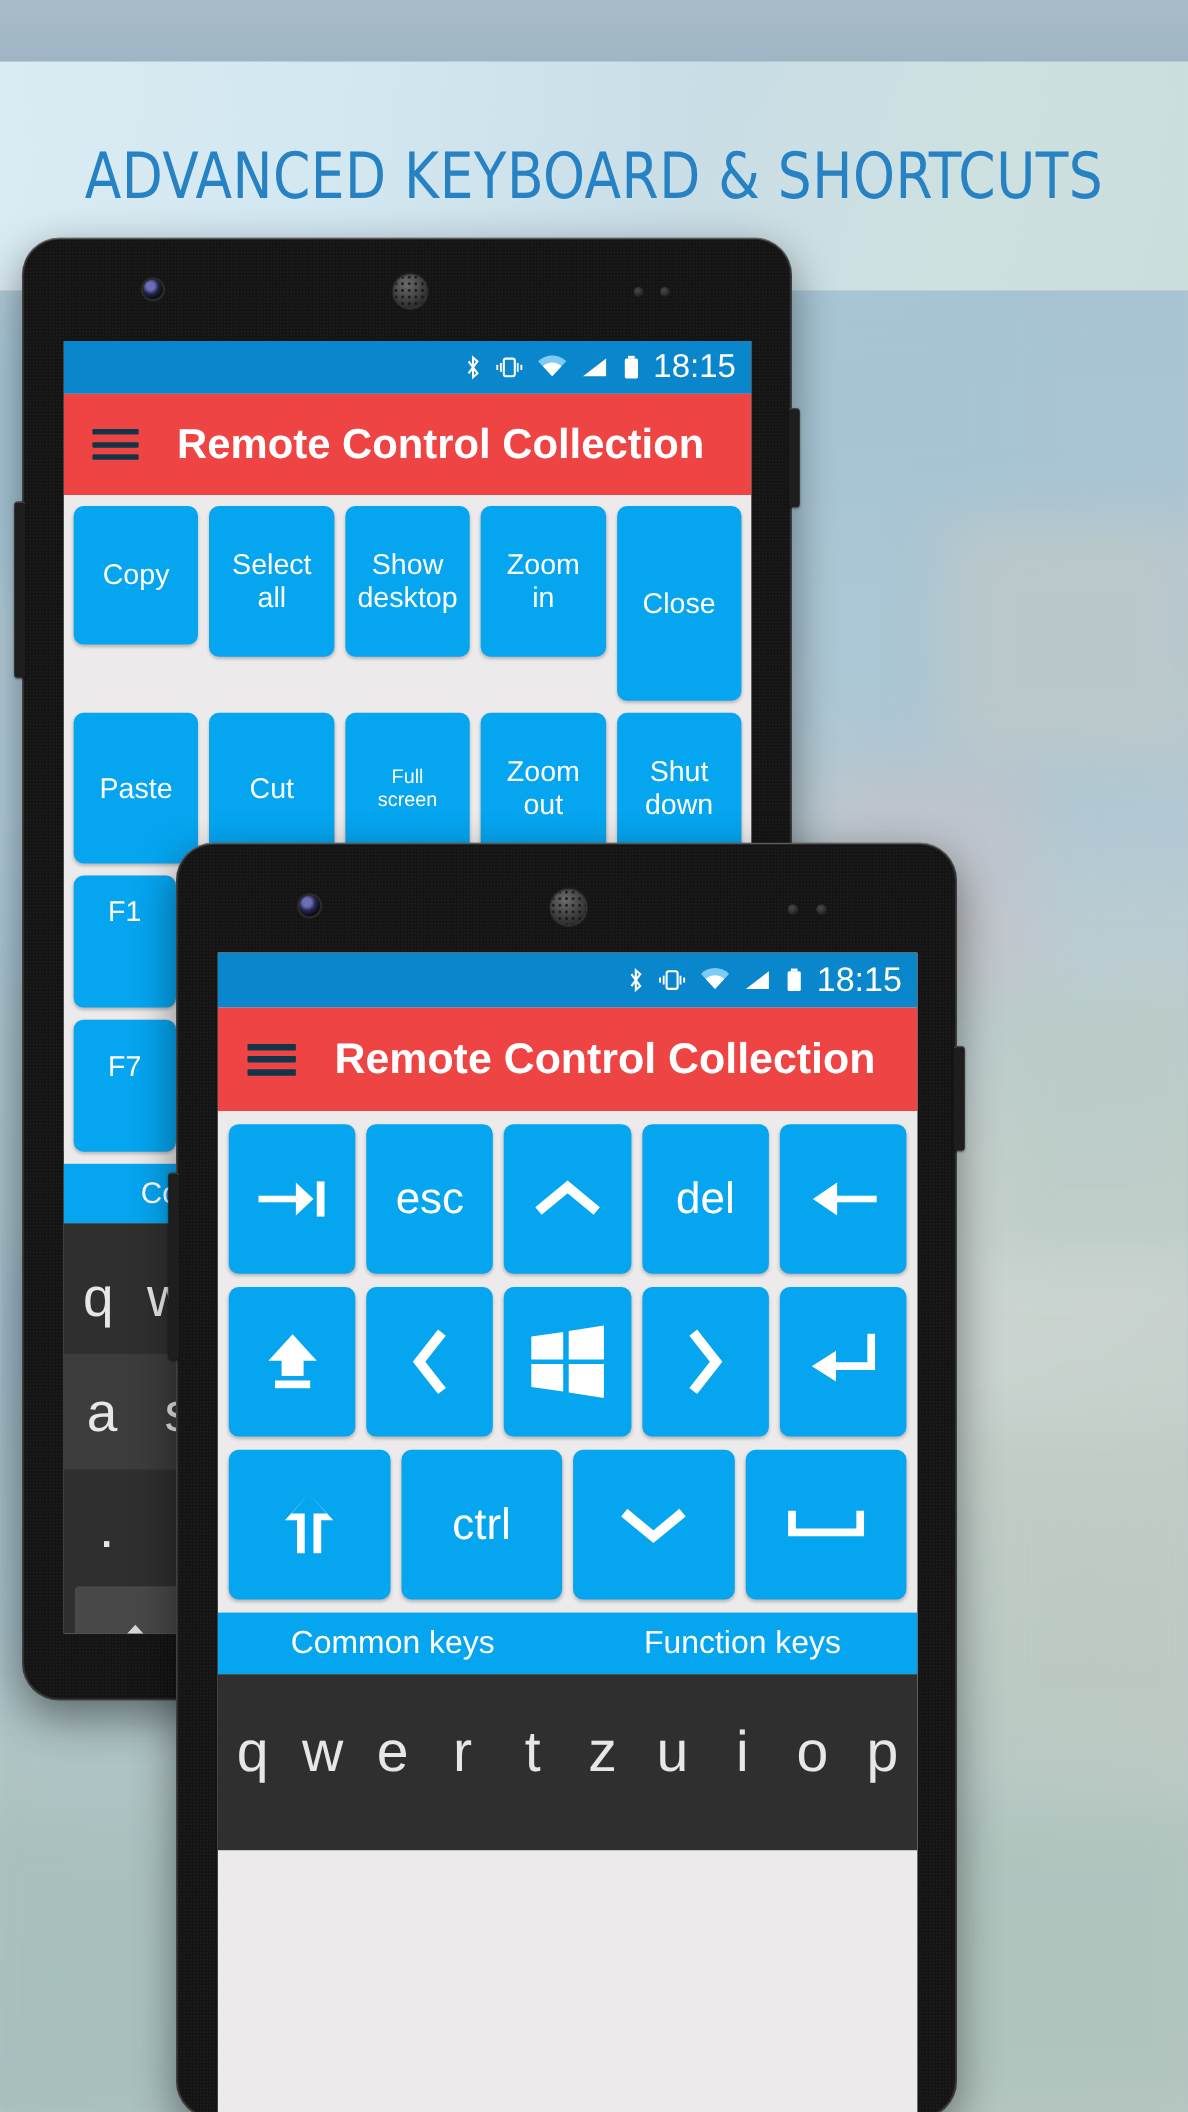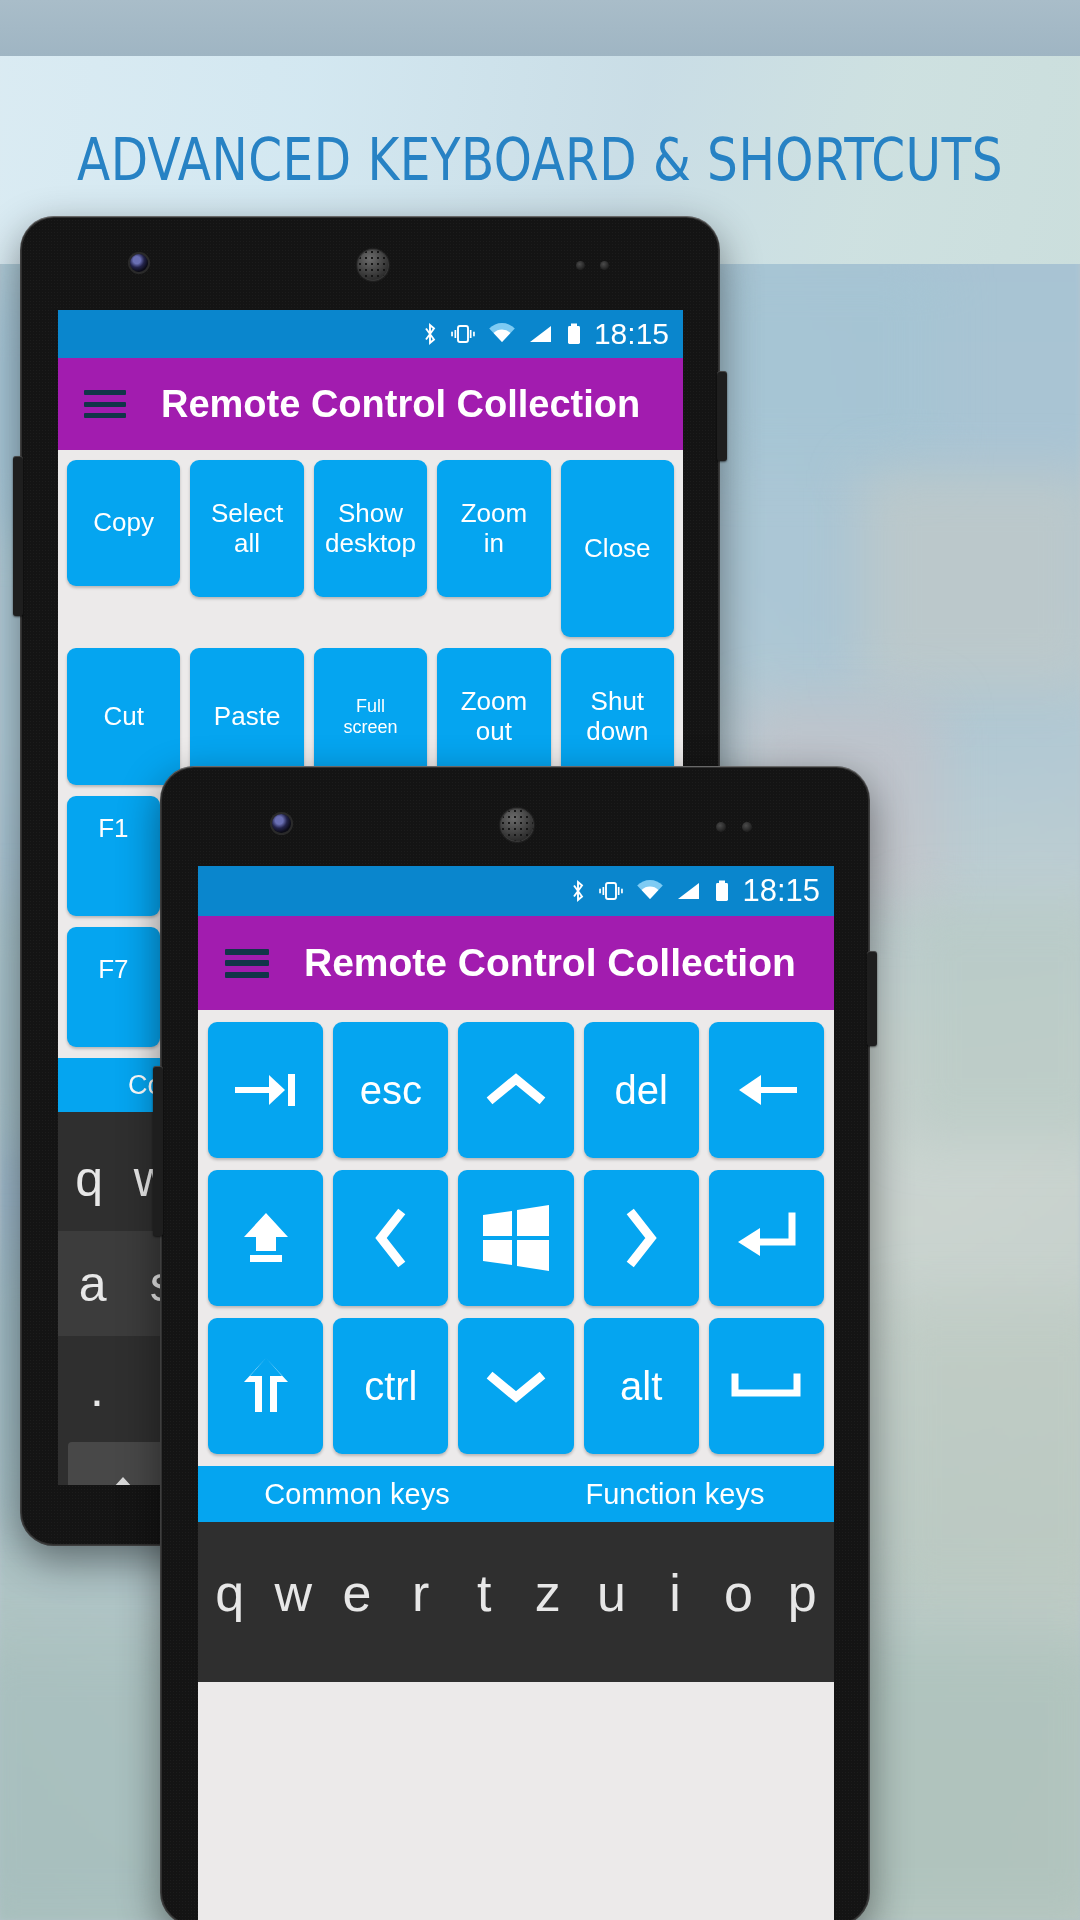--- a/index.html
+++ b/index.html
@@ -105,21 +105,21 @@
   .statusbar {
     display: flex; align-items: center; justify-content: flex-end;
     background: #0a86cd; color: #fff;
   }
   .statusbar .icons { display: flex; align-items: center; }
   .statusbar svg { display: block; }
   .clock { font-weight: 400; color: #fff; }
 
   .appbar {
     display: flex; align-items: center;
-    background: #a21caf;
+    background: #ef4444;
   }
   .hamburger { display: flex; flex-direction: column; justify-content: space-between; }
   .hamburger i { display: block; background: #123549; border-radius: 1px; }
   .appbar-title { color: #fff; font-weight: bold; white-space: nowrap; }
 
   .keypad { background: #eceaea; }
   .krow { display: flex; }
   .key {
     background: #05a5f0;
     border-radius: 9px;
@@ -233,22 +233,22 @@
           <div class="key" style="flex:1;height:126px;font-size:26px;">Copy</div>
           <div class="key" style="flex:1;height:137px;font-size:26px;white-space:pre-line;">Select
 all</div>
           <div class="key" style="flex:1;height:137px;font-size:26px;white-space:pre-line;">Show
 desktop</div>
           <div class="key" style="flex:1;height:137px;font-size:26px;white-space:pre-line;">Zoom
 in</div>
           <div class="key" style="flex:1;height:177px;font-size:26px;">Close</div>
         </div>
         <div class="krow" style="gap:10px;margin-bottom:11px;">
+          <div class="key" style="flex:1;height:137px;font-size:26px;">Paste</div>
           <div class="key" style="flex:1;height:137px;font-size:26px;">Cut</div>
-          <div class="key" style="flex:1;height:137px;font-size:26px;">Paste</div>
           <div class="key" style="flex:1;height:137px;font-size:18px;white-space:pre-line;">Full
 screen</div>
           <div class="key" style="flex:1;height:137px;font-size:26px;white-space:pre-line;">Zoom
 out</div>
           <div class="key" style="flex:1;height:137px;font-size:26px;white-space:pre-line;">Shut
 down</div>
         </div>
 
         <div class="krow" style="gap:10px;margin-bottom:11px;">
           <div class="key" style="flex:1;height:120px;font-size:26px;align-items:flex-start;padding-top:18px;">F1</div>
@@ -461,21 +461,20 @@
             </span>
           </div>
           <div class="key" style="flex:1;height:136px;font-size:40px;">ctrl</div>
           <div class="key" style="flex:1;height:136px;">
             <span>
               <svg width="62" height="40" viewBox="0 0 62 40" fill="none" stroke="#fff" stroke-width="9" stroke-linecap="square">
                 <path d="M8 12 L31 31 L54 12"></path>
               </svg>
             </span>
           </div>
-          <div class="key" style="flex:1;height:136px;font-size:40px;">alt</div>
           <div class="key" style="flex:1;height:136px;">
             <span>
               <svg width="74" height="30" viewBox="0 0 74 30">
                 <path d="M6 6 L6 22 L68 22 L68 6" fill="none" stroke="#fff" stroke-width="7" stroke-linecap="square"></path>
               </svg>
             </span>
           </div>
         </div>
       </div>
 

